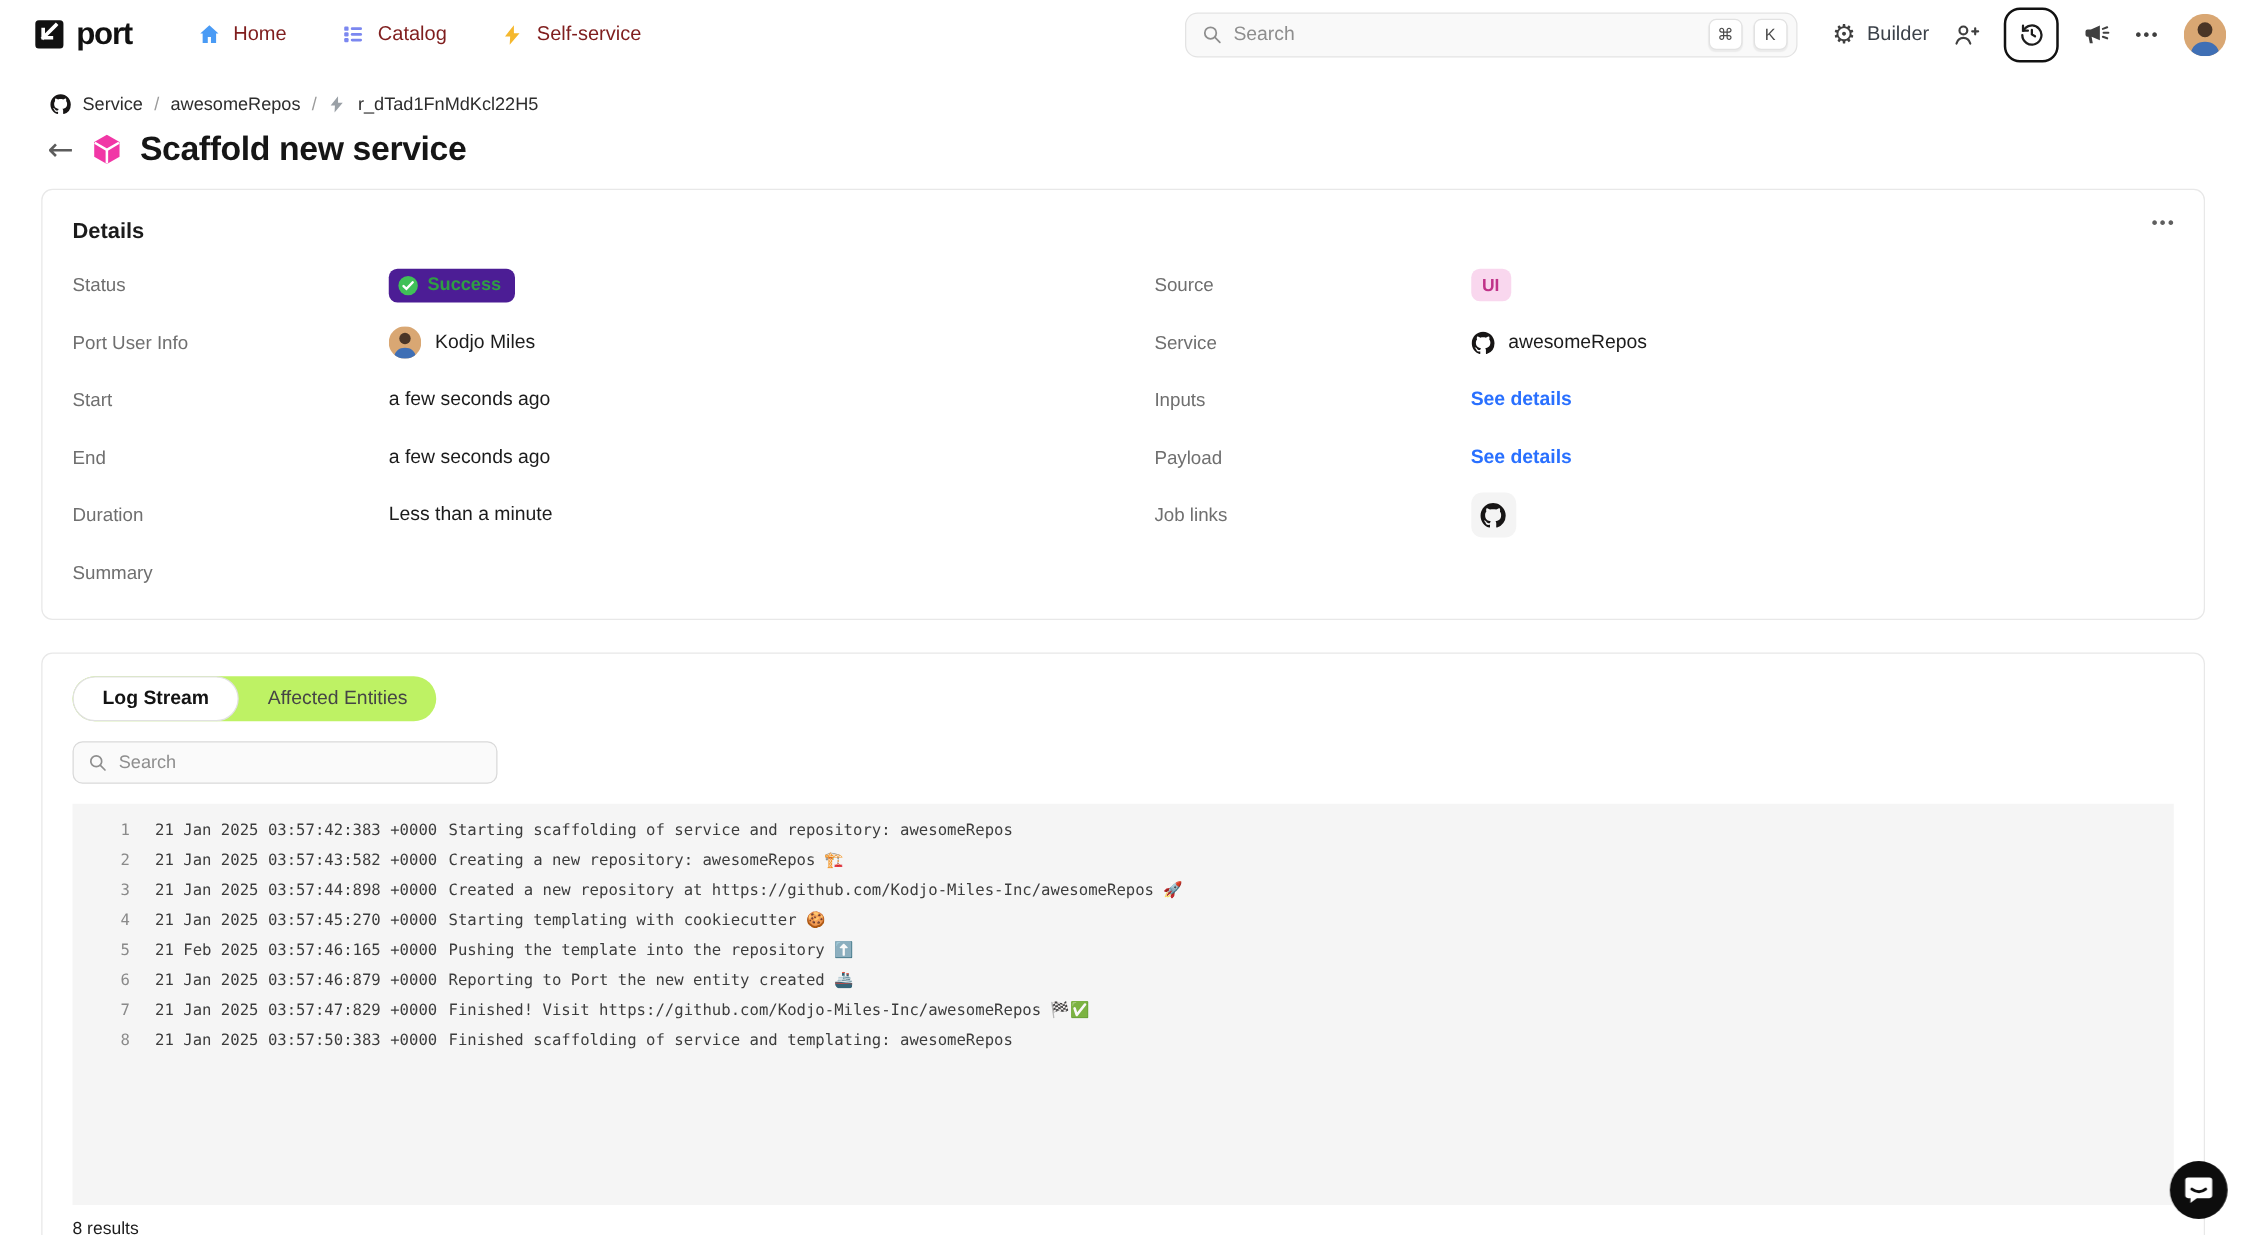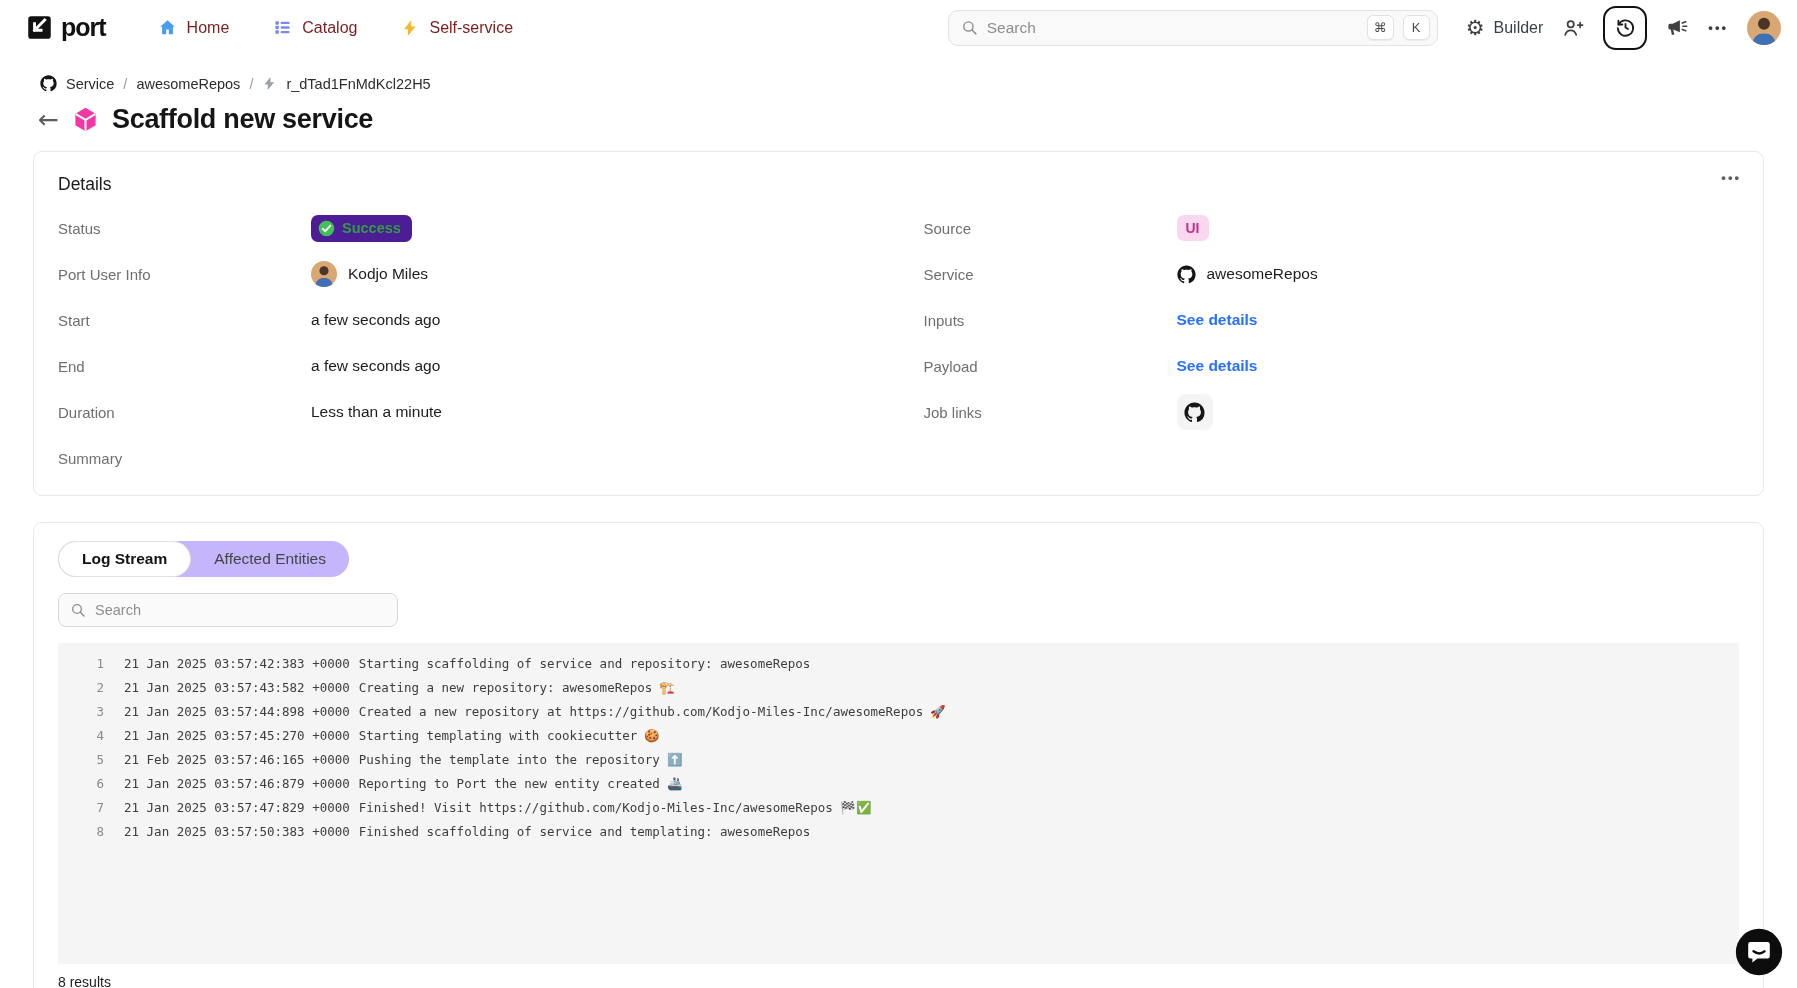--- a/index.html
+++ b/index.html
@@ -35,38 +35,38 @@
   .crumb { cursor:pointer; }
   .crumb-sep { color:#9b9b9b; }
   .titlerow { display:flex; align-items:center; gap:13px; padding:12px 0 0 38px; }
   .back-arrow { font-size:25px; color:#5c5c5c; cursor:pointer; line-height:1; background:none; border:none;
     font-family:"DejaVu Sans", sans-serif; }
   .page-title { font-size:27px; font-weight:700; letter-spacing:-.3px; color:#161616; }
 
   
   .card { margin:0 33px; background:#fff; border:1px solid #e8e8e8; border-radius:9px; }
   .details-card { margin-top:16px; padding:22px 24px 14px 24px; position:relative; }
-  .card-title { font-size:17.5px; font-weight:400; color:#1b1b1b; }
+  .card-title { font-size:17.5px; font-weight:700; color:#1b1b1b; }
   .card-menu { position:absolute; top:18px; right:22px; color:#5f5f5f; background:none; border:none; cursor:pointer; }
   .details-grid { display:grid; grid-template-columns:1fr 1fr; column-gap:50px; margin-top:10px; }
   .detail-row { display:flex; align-items:center; min-height:46px; }
   .detail-label { width:253px; flex-shrink:0; font-size:15px; color:#6f6f6f; }
   .detail-value { display:flex; align-items:center; font-size:15.5px; color:#1c1c1c; gap:12px; }
   .badge-success { display:inline-flex; align-items:center; gap:7px; background:#4c1d95; color:#2f9e44;
     font-weight:700; font-size:14.5px; border-radius:7px; padding:5px 11px 5px 7px; }
   .badge-ui { background:#f9d7ee; color:#c03389; font-weight:700; font-size:14px; border-radius:7px; padding:5px 9px; }
   .user-val, .service-val { display:inline-flex; align-items:center; gap:11px;justify-content:space-between; }
   .service-val { cursor:pointer; }
   .link { color:#2970ff; text-decoration:none; font-weight:700; cursor:pointer; }
   .gh-btn { width:36px; height:36px; background:#f4f4f4; border-radius:9px; display:inline-flex;
     align-items:center; justify-content:center; cursor:pointer; border:none; }
 
   
   .log-card { margin-top:26px; padding:18px 24px 12px 24px; }
-  .tabs { display:inline-flex; background:#c4b5fd; border-radius:19px; }
+  .tabs { display:inline-flex; background:#bef264; border-radius:19px; }
   .tab { padding:8px 23px; font-size:15.5px; color:#454545; border-radius:19px; border:none; background:transparent; cursor:pointer; }
   .tab.active { background:#fff; border:1px solid #e1e1e1; font-weight:700; color:#131313; }
   .log-search { margin-top:16px; width:340px; height:34px; background:#fafafa; border:1px solid #d9d9d9;
     border-radius:8px; display:flex; align-items:center; gap:9px; padding:0 11px; }
   .log-search input { flex:1; border:none; outline:none; background:transparent; font-size:14.5px;
     font-family:"Liberation Sans",sans-serif; color:#333; }
   .log-search input::placeholder { color:#8e8e8e; }
   .log-view { margin-top:16px; background:#f5f5f5; height:321px; padding:9px 10px; overflow:hidden; }
   .log-line { display:flex; align-items:baseline; font-family:"DejaVu Sans Mono","Liberation Mono",monospace;
     font-size:12.5px; line-height:24px; color:#3d3d3d; }

